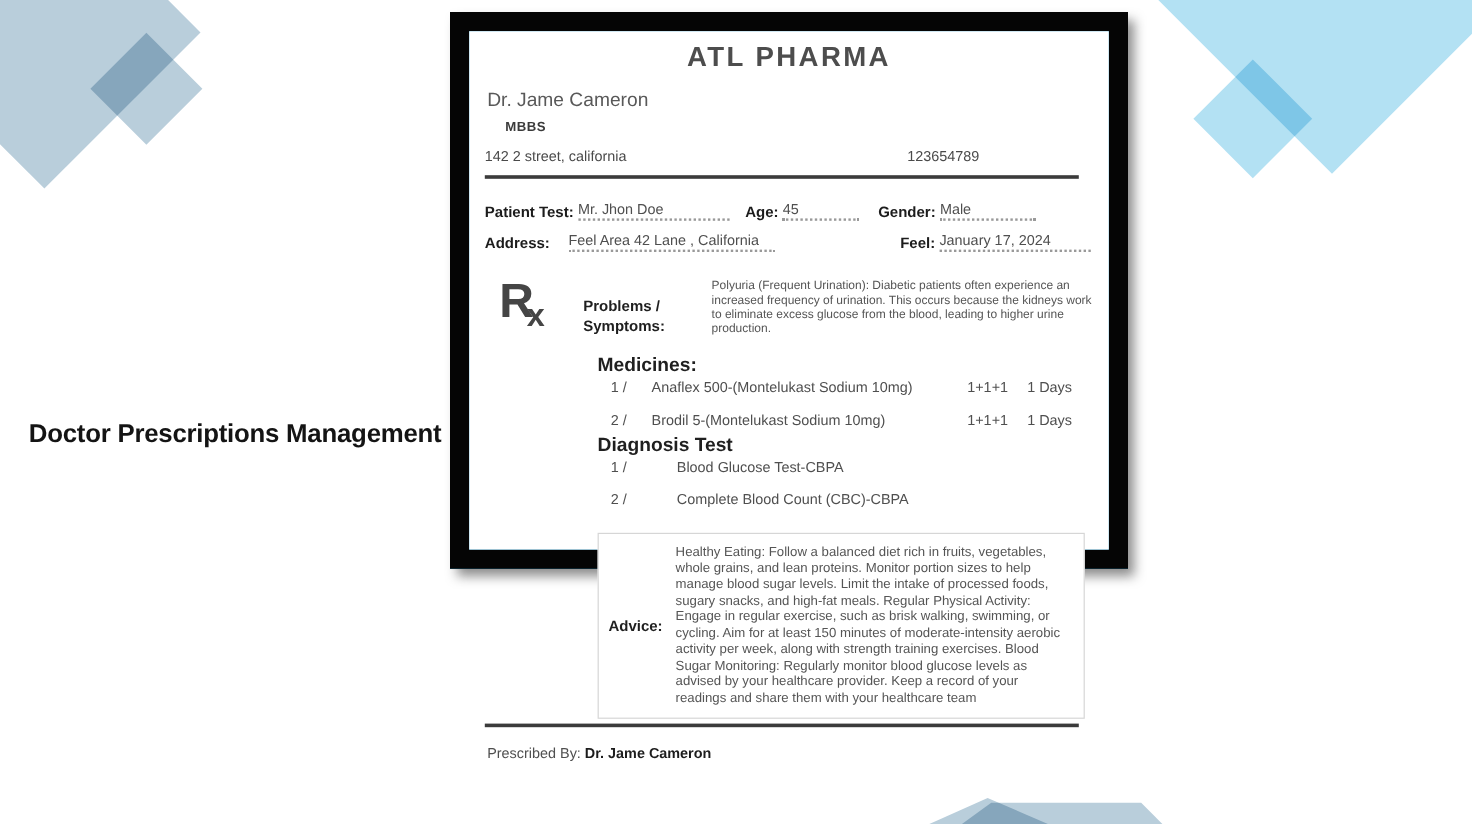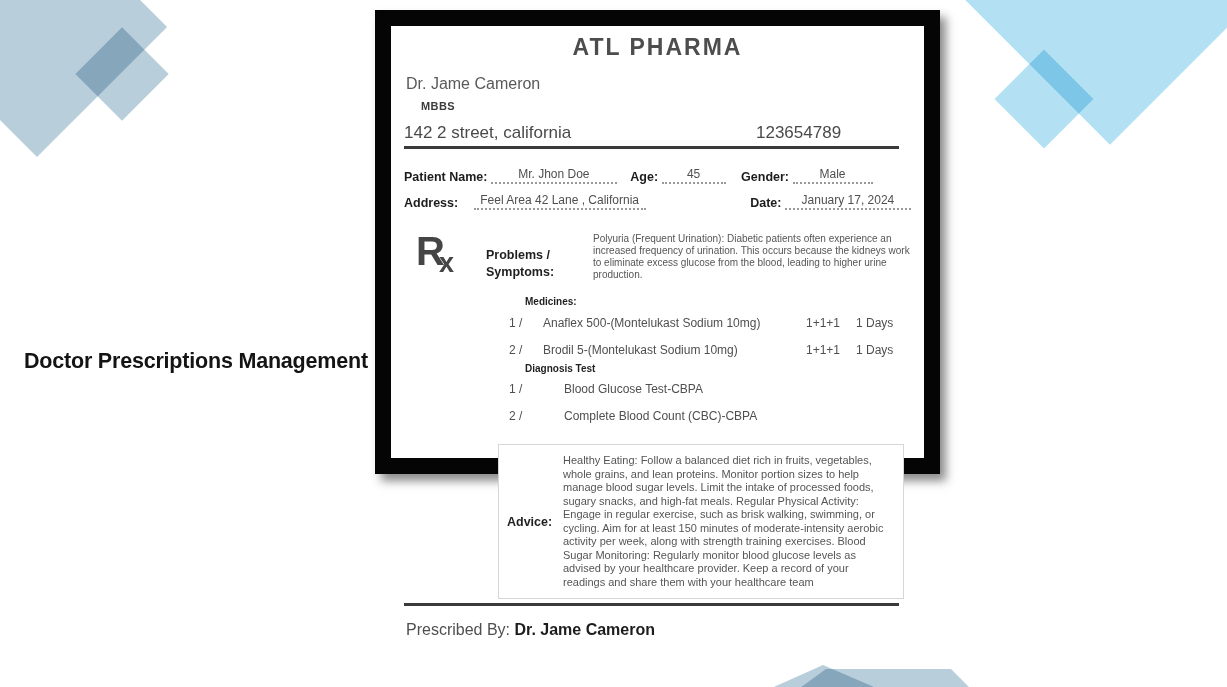--- a/index.html
+++ b/index.html
@@ -25,68 +25,68 @@
   .frame { position:absolute; left:375px; top:10px; width:565px; height:464px;
     background:#0ea5e9; border:16px solid #050505; z-index:2;
     box-shadow:6px 7px 9px rgba(45,45,45,0.55); }
   .sheet { position:relative; width:100%; height:100%; background:#ffffff;
     color:#4a4a4a; }
 
   .clinic-name { position:absolute; left:0; top:8px; width:100%; text-align:center;
     font-size:23px; font-weight:600; letter-spacing:2px; color:#4d4d4d; }
   .doctor-name { position:absolute; left:15px; top:49px; font-size:16px; font-weight:500; color:#595959; }
   .degree { position:absolute; left:15px; top:74px; font-size:11px; font-weight:bold; color:#3b3b3b; letter-spacing:0.4px;padding-left:15px; }
-  .addr-row { position:absolute; left:13px; top:97px; width:495px; font-size:17px; color:#4a4a4a; }
+  .addr-row { position:absolute; left:13px; top:97px; width:495px; font-size:12px; color:#4a4a4a; }
   .phone { position:absolute; left:352px; top:0; }
   .rule { position:absolute; left:13px; width:495px; height:3px; background:#3b3b3b; }
   .rule-top { top:120px; }
   .rule-bottom { top:577px; }
 
   
   .p-row { position:absolute; left:13px; width:500px; font-size:12.5px; white-space:nowrap; }
   .p-row-1 { top:141px; }
   .p-row-2 { top:167px; }
   .p-label { font-weight:bold; color:#1c1c1c; }
-  .p-val { display:inline-block; border-bottom:2px dotted #999; text-align:center;
+  .p-val { display:inline-block; border-bottom:2px dotted #999; text-align:left;
     font-size:12px; color:#4f4f4f; padding-bottom:1px; vertical-align:bottom; }
   .w-name{width:126px;} .w-age{width:64px;} .w-gender{width:80px;}
   .w-addr{width:172px;margin-left:12px;} .w-date{width:126px;}
   .ml10{margin-left:10px;} .ml12{margin-left:12px;} .mldate{margin-left:101px;}
 
   
   .rx-icon { position:absolute; left:25px; top:205px; width:50px; height:56px; color:#454545; }
   .rx-r { position:absolute; left:0; top:0; font-size:40px; font-weight:bold; line-height:1; }
   .rx-x { position:absolute; left:23px; top:19px; font-size:27px; font-weight:bold; line-height:1; }
   .problems-label { position:absolute; left:95px; top:221px; width:94px;
     font-size:12.5px; font-weight:bold; color:#1f1f1f; line-height:1.32; }
   .problems-text { position:absolute; left:202px; top:207px; width:320px;
     font-size:10px; color:#555; line-height:1.2; }
 
   
-  .sec-heading { position:absolute; left:107px; font-size:10px; font-weight:bold; color:#1f1f1f;margin-left:27px; }
+  .sec-heading { position:absolute; left:107px; font-size:16px; font-weight:bold; color:#1f1f1f; }
   .med-heading { top:270px; }
   .diag-heading { top:337px;text-align:right; }
   .item-row { position:absolute; left:118px; width:392px; display:flex; font-size:12px; color:#4f4f4f; }
   .med-1 { top:290px; } .med-2 { top:317px; }
   .diag-1 { top:356px; } .diag-2 { top:383px; }
   .idx { width:34px; flex:none; }
   .med-name { width:263px; flex:none; }
   .dose { width:50px; flex:none; }
   .dur { flex:none; }
   .diag-name { margin-left:21px; }
 
   
   .advice-box { position:absolute; left:107px; top:418px; width:406px; min-height:146px;
     border:1px solid #d6d6d6; background:#fff; display:flex; padding:9px 10px 9px 8px; }
   .advice-label { width:56px; flex:none; font-size:12.5px; font-weight:bold; color:#1f1f1f;
     align-self:center; }
   .advice-text { flex:1; font-size:11px; line-height:1.23; color:#555; }
 
   
-  .footer { position:absolute; left:15px; top:595px; font-size:16px; color:#4f4f4f; }
+  .footer { position:absolute; left:15px; top:595px; font-size:12px; color:#4f4f4f; }
   .footer b { color:#1c1c1c; }
 </style>
 </head>
 <body>
 
 <div class="stage">
 
   <div class="deco">
     <div class="diamond d-tl-big"></div>
     <div class="diamond d-tl-small"></div>
@@ -110,32 +110,32 @@
       <div class="degree">MBBS</div>
 
       <div class="addr-row">
         <span>142 2 street, california</span>
         <span class="phone">123654789</span>
       </div>
 
       <div class="rule rule-top"></div>
 
       <div class="p-row p-row-1">
-        <span class="p-label">Patient Name:</span>
+        <span class="p-label">Patient Test:</span>
         <span class="p-val w-name">Mr. Jhon Doe</span>
         <span class="p-label ml10">Age:</span>
         <span class="p-val w-age">45</span>
         <span class="p-label ml12">Gender:</span>
         <span class="p-val w-gender">Male</span>
       </div>
 
       <div class="p-row p-row-2">
         <span class="p-label">Address:</span>
         <span class="p-val w-addr">Feel Area 42 Lane , California</span>
-        <span class="p-label mldate">Date:</span>
+        <span class="p-label mldate">Feel:</span>
         <span class="p-val w-date">January 17, 2024</span>
       </div>
 
       <div class="rx-icon">
         <span class="rx-r">R</span>
         <span class="rx-x">x</span>
       </div>
       <div class="problems-label">Problems / Symptoms:</div>
       <div class="problems-text">Polyuria (Frequent Urination): Diabetic patients often experience an increased frequency of urination. This occurs because the kidneys work to eliminate excess glucose from the blood, leading to higher urine production.</div>
 

